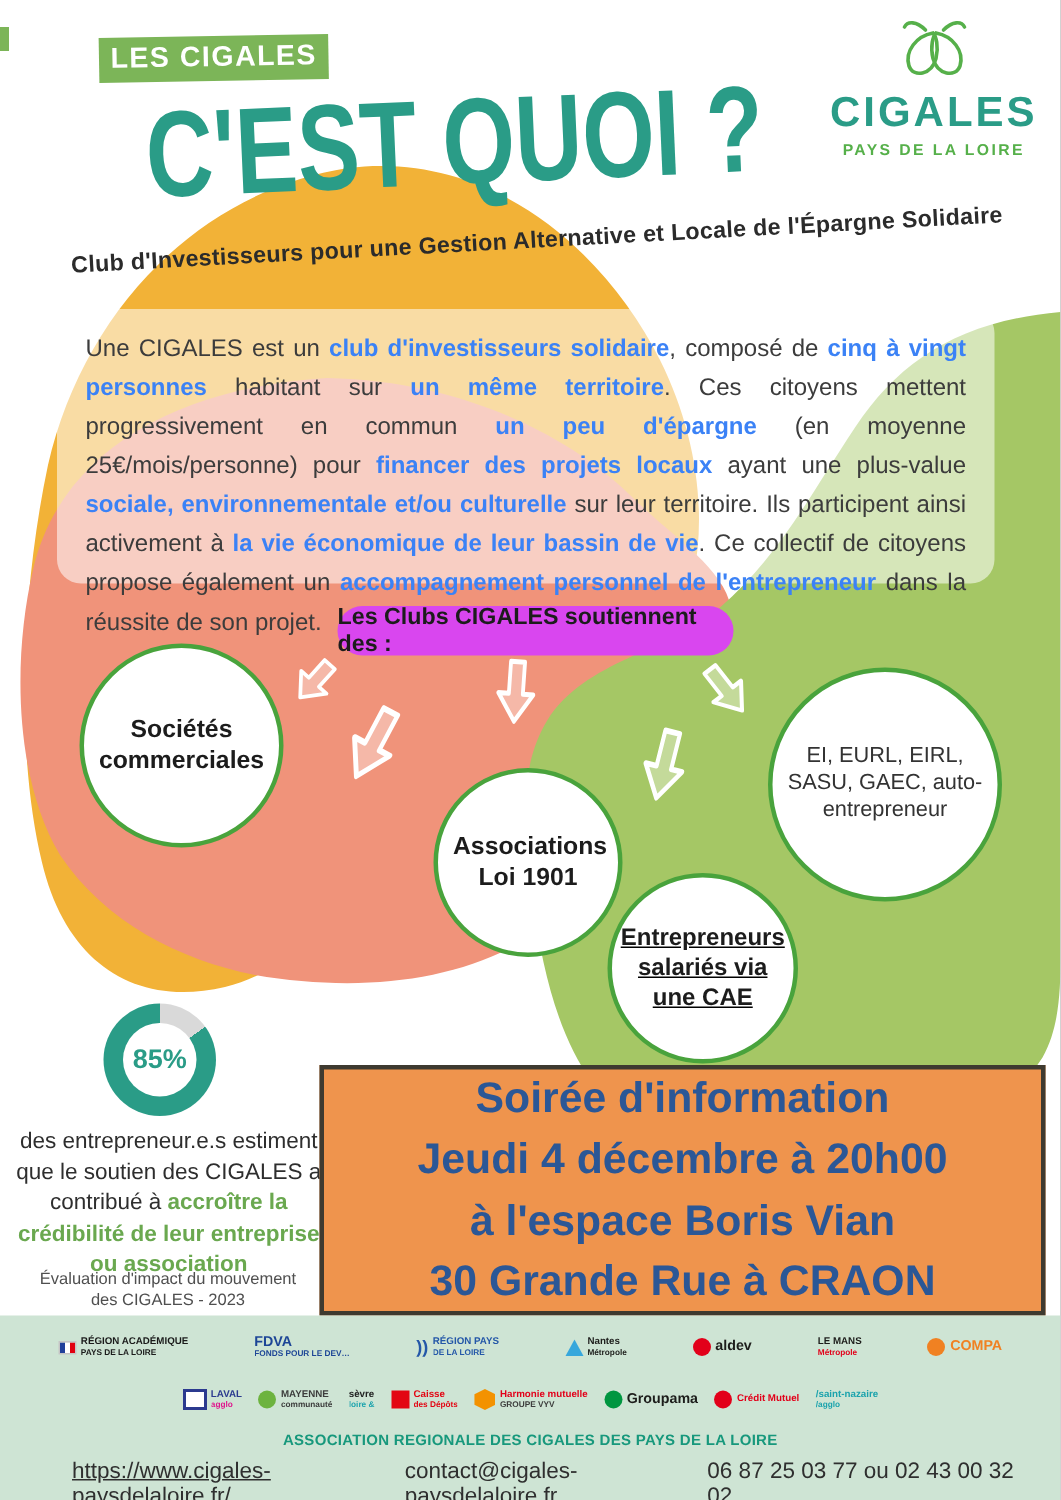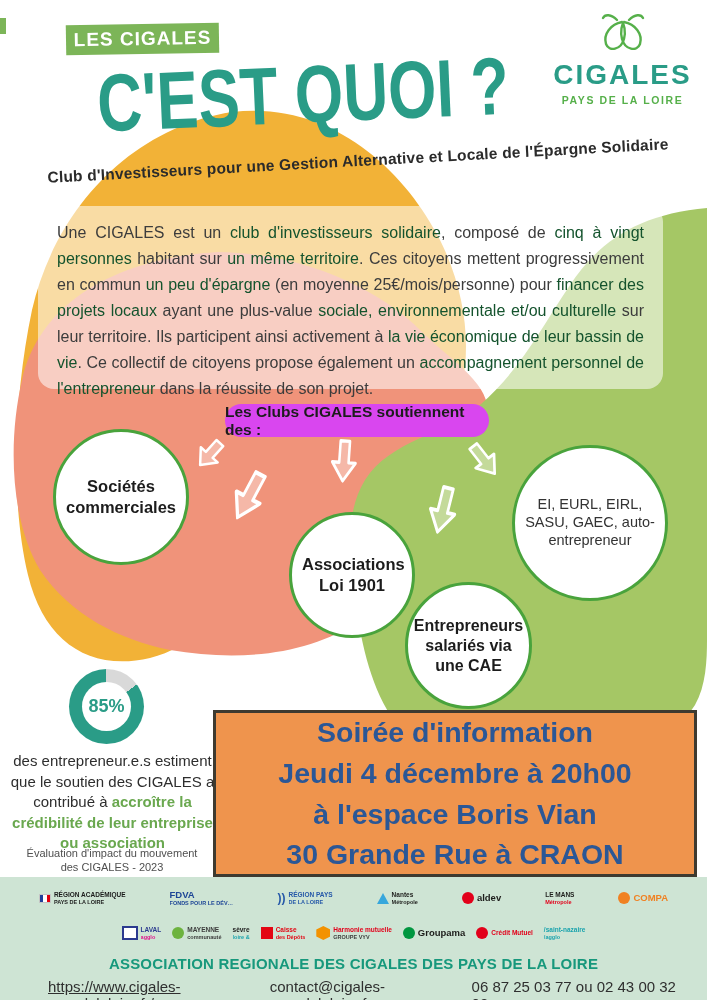--- a/index.html
+++ b/index.html
@@ -22,42 +22,42 @@
     transform:rotate(-2.5deg) scale(.84,1.1);}
   .logo{position:absolute;left:540px;top:12px;width:165px;display:flex;flex-direction:column;align-items:center;gap:3px;z-index:3;}
   .logo .word{color:var(--teal);font-weight:bold;font-size:28px;letter-spacing:2px;}
   .logo .region{color:#56b04a;font-weight:bold;font-size:10.5px;letter-spacing:1.6px;}
   .subtitle{position:absolute;left:12px;top:152px;width:692px;z-index:3;text-align:center;
     transform:rotate(-3.1deg);color:#2b2b2b;font-weight:bold;font-size:15.5px;letter-spacing:.2px;white-space:nowrap;}
 
   .para-box{position:absolute;left:38px;top:206px;width:625px;height:183px;border-radius:16px;
     background:rgba(255,255,255,.55);padding:14px 19px;z-index:3;
     font-size:16px;line-height:1.63;text-align:justify;color:#3c3c3c;}
-  .para-box .seg-b{font-weight:normal;color:#14532d;}
+  .para-box .seg-b{font-weight:bold;color:#3b82f6;}
 
   .pill{position:absolute;left:225px;top:404px;width:264px;height:33px;border-radius:17px;background:#d946ef;
     display:flex;align-items:center;justify-content:center;z-index:4;
     font-weight:bold;font-size:15.5px;color:#1c1c1c;}
 
   .circle{position:absolute;background:#fff;border:3px solid var(--ring);border-radius:50%;z-index:4;
     display:flex;flex-direction:column;align-items:center;justify-content:center;text-align:center;padding:6px;}
   .c-title{font-weight:bold;color:#1c1c1c;}
   .c-detail{color:#333;}
   .circle.c1{left:53px;top:429px;width:136px;height:136px;}
   .circle.c1 .c-title{font-size:16.5px;line-height:1.25;}
   .circle.c1 .c-detail{font-size:15.5px;line-height:1.25;}
   .circle.c2{left:158px;top:560px;width:140px;height:140px;}
   .circle.c2 .c-title{font-size:16.5px;line-height:1.25;width:125px;}
   .circle.c2 .c-detail{font-size:15.5px;line-height:1.25;}
   .circle.c3{left:289px;top:512px;width:126px;height:126px;}
   .circle.c3 .c-title{font-size:16.5px;line-height:1.3;width:100px;}
   .circle.c4{left:512px;top:445px;width:156px;height:156px;}
   .circle.c4 .c-title{font-size:15.5px;line-height:1.22;width:118px;}
   .circle.c4 .c-detail{font-size:14.5px;line-height:1.22;width:132px;}
-  .circle.c5{left:405px;top:582px;width:127px;height:127px;}
+  .circle.c5{left:405px;top:582px;width:127px;height:127px;text-decoration:underline;}
   .circle.c5 .c-title{font-size:16px;line-height:1.25;width:112px;}
 
   .arrow{position:absolute;z-index:4;}
 
   .donut{position:absolute;left:69px;top:669px;width:75px;height:75px;border-radius:50%;z-index:3;}
   .donut-hole{position:absolute;left:13px;top:13px;width:49px;height:49px;border-radius:50%;background:#fff;
     display:flex;align-items:center;justify-content:center;font-weight:bold;font-size:18px;color:var(--teal);}
   .stat-text{position:absolute;left:10px;top:751px;width:205px;z-index:3;text-align:center;
     font-size:15px;line-height:1.37;color:#2e2e2e;}
   .stat-text .seg-g{color:var(--statgreen);font-weight:bold;}
@@ -78,21 +78,21 @@
   .pic-circle{border-radius:50%;background:var(--sc);}
   .pic-square{background:var(--sc);}
   .pic-sqo{border:2px solid var(--sc);background:#fff;width:16px;height:14px;}
   .pic-hex{background:var(--sc);clip-path:polygon(50% 0,100% 25%,100% 75%,50% 100%,0 75%,0 25%);width:14px;height:14px;}
   .pic-tri{width:0;height:0;border-left:6px solid transparent;border-right:6px solid transparent;border-bottom:11px solid var(--sc);background:none;}
   .pic-chev{width:auto;height:auto;color:var(--sc);font-weight:bold;font-size:12px;line-height:1;}
   .ptx{display:flex;flex-direction:column;line-height:1.1;}
   .pl1{font-weight:bold;font-size:6.5px;white-space:nowrap;}
   .pl1.big{font-size:9.5px;}
   .pl2{font-weight:bold;font-size:5.5px;white-space:nowrap;max-width:64px;overflow:hidden;text-overflow:ellipsis;}
-  .assoc{margin-top:4px;text-align:center;color:var(--footteal);font-weight:bold;font-size:15px;letter-spacing:.2px;}
+  .assoc{margin-top:4px;text-align:center;color:var(--footteal);font-weight:bold;font-size:10px;letter-spacing:.2px;}
   .contact-row{margin-top:6px;display:flex;justify-content:space-between;padding:0 26px 0 48px;
     font-size:15px;color:#2f2f2f;}
   .contact-row a{color:#2f2f2f;text-decoration:underline;}
 </style>
 </head>
 <body>
 
 <div class="poster">
 
   <svg class="bg" width="707" height="1000" viewBox="0 0 707 1000">

